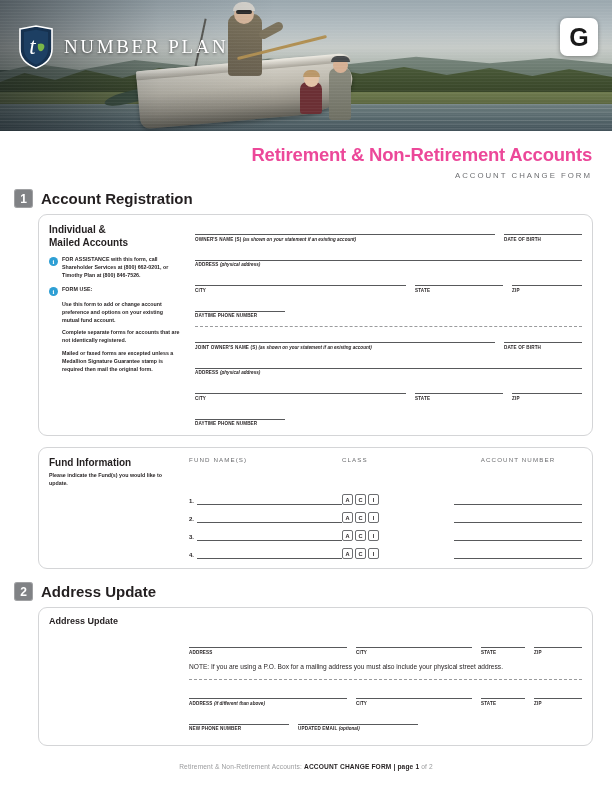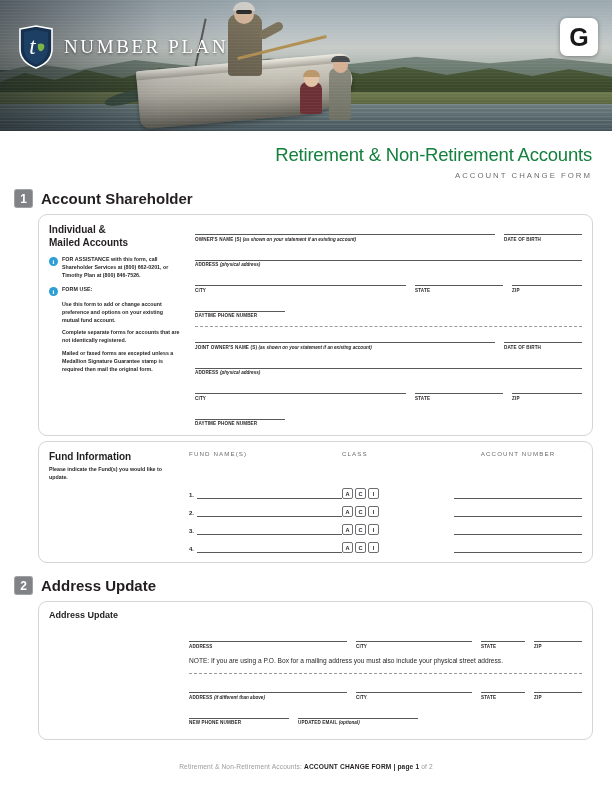--- a/index.html
+++ b/index.html
@@ -108,42 +108,42 @@
     position: absolute; right: 14px; top: 18px; z-index: 6;
     width: 38px; height: 38px; background: #fff; border-radius: 7px;
     display: flex; align-items: center; justify-content: center;
     font-size: 25px; font-weight: bold; color: #1a1a1a;
     font-family: "Liberation Sans", sans-serif;
     box-shadow: 0 1px 4px rgba(0,0,0,.35);
   }
 
   
   .titleblock { text-align: right; padding: 13px 20px 0 0; }
-  .doc-title { font-size: 18.5px; font-weight: normal; color: #15803d; letter-spacing: -.2px; }
+  .doc-title { font-size: 18.5px; font-weight: bold; color: #ec4899; letter-spacing: -.2px; }
   .doc-sub { font-size: 7.8px; letter-spacing: 2.0px; color: #6d6e71; margin-top: 5px; font-weight: 500; }
 
   
   .section-head { display: flex; align-items: center; gap: 8px; margin: 9px 0 6px 14px; }
   .section-num {
     width: 19px; height: 19px; border-radius: 3px;
     background: #808285; color: #fff; font-size: 12px; font-weight: bold;
     display: flex; align-items: center; justify-content: center;
     box-shadow: inset 0 0 0 1px rgba(255,255,255,.25);
   }
   .section-title { font-size: 15px; font-weight: bold; color: #231f20; }
 
   
   .card {
     margin: 0 19px 0 38px;
     border: 1px solid #d4d5d7;
     border-radius: 9px;
     background: #fff;
     padding: 8px 10px 9px 10px;
   }
-  .card + .card { margin-top: 5px; }
+  .card + .card { margin-top: 11px; }
 
   .card-cols { display: flex; }
   .col-left { width: 140px; flex: 0 0 140px; padding-right: 8px; }
   .col-right { flex: 1 1 auto; padding-left: 6px; }
 
   .block-title { font-size: 10px; font-weight: bold; color: #231f20; line-height: 1.30; }
   .block-sub { font-size: 5.3px; font-weight: bold; color: #231f20; line-height: 1.42; margin-top: 3px; }
 
   .note-row { display: flex; gap: 4px; margin-top: 7px; }
   .info-icon {
@@ -259,21 +259,21 @@
     <div class="gbadge">G</div>
   </div>
 
   <div class="titleblock">
     <div class="doc-title">Retirement &amp; Non-Retirement Accounts</div>
     <div class="doc-sub">ACCOUNT CHANGE FORM</div>
   </div>
 
   <div class="section-head">
     <span class="section-num">1</span>
-    <span class="section-title">Account Shareholder</span>
+    <span class="section-title">Account Registration</span>
   </div>
 
   <div class="card">
     <div class="card-cols">
 
       <div class="col-left">
         <div class="block-title">Individual &amp;</div>
         <div class="block-title">Mailed Accounts</div>
 
         <div class="note-row">

